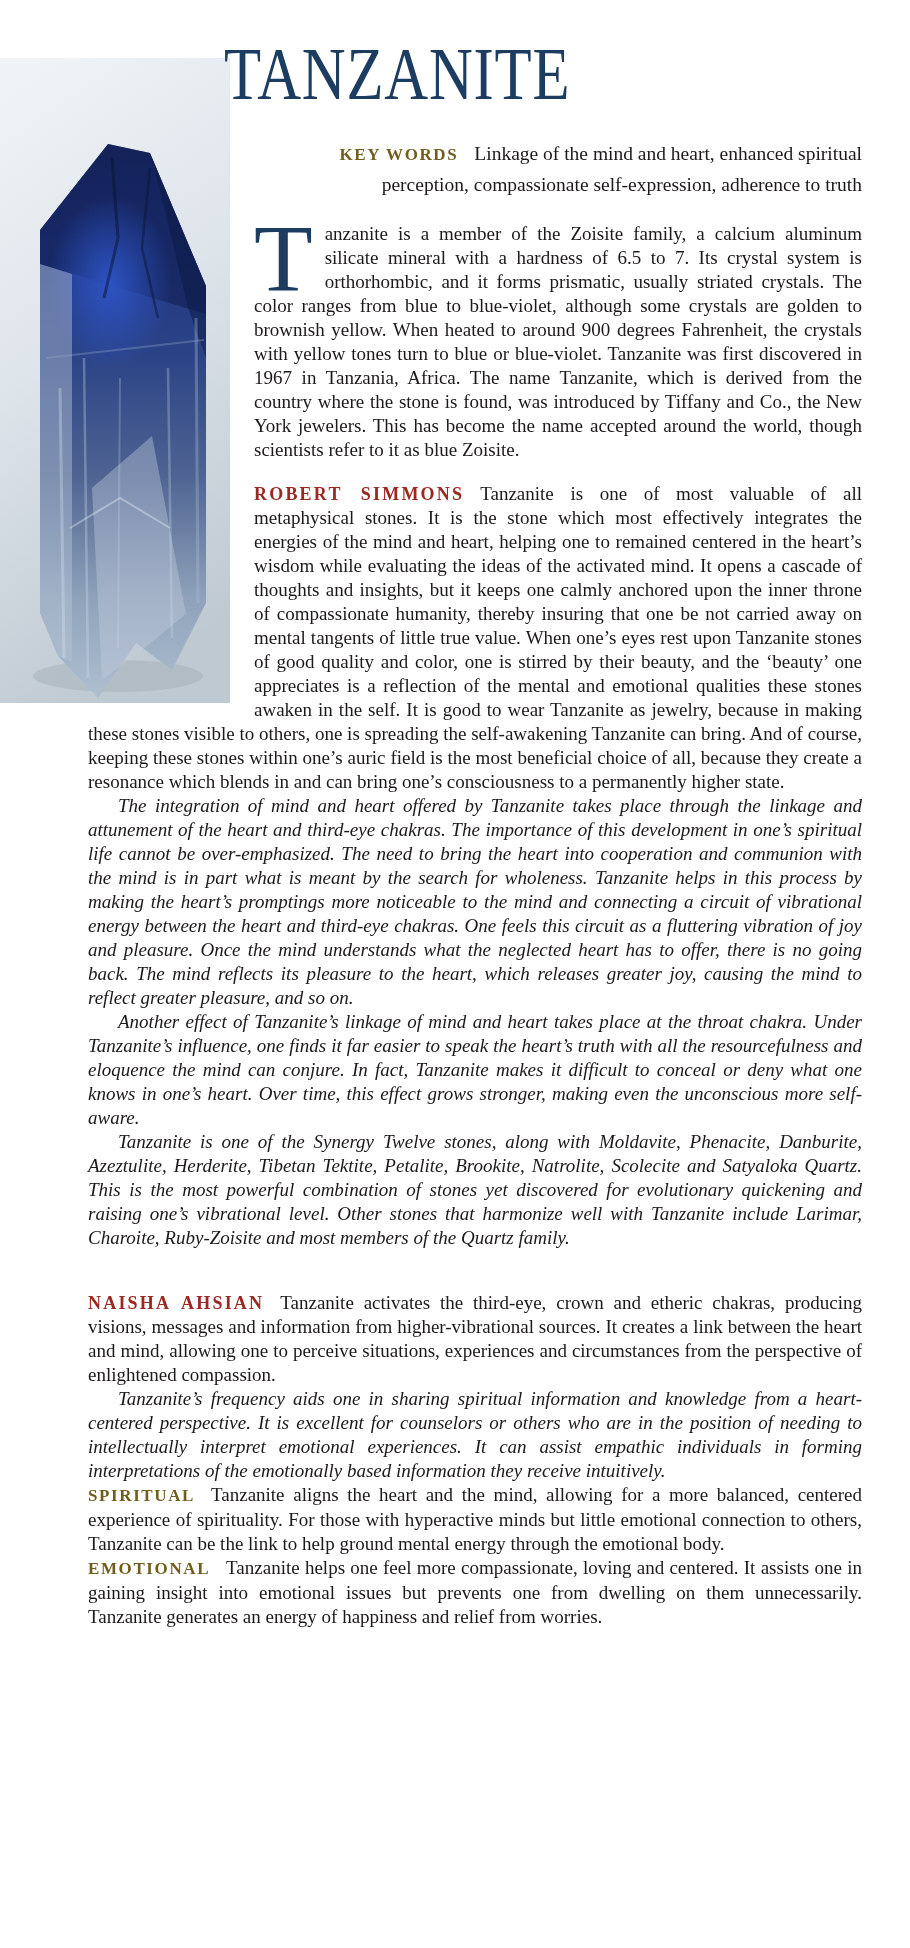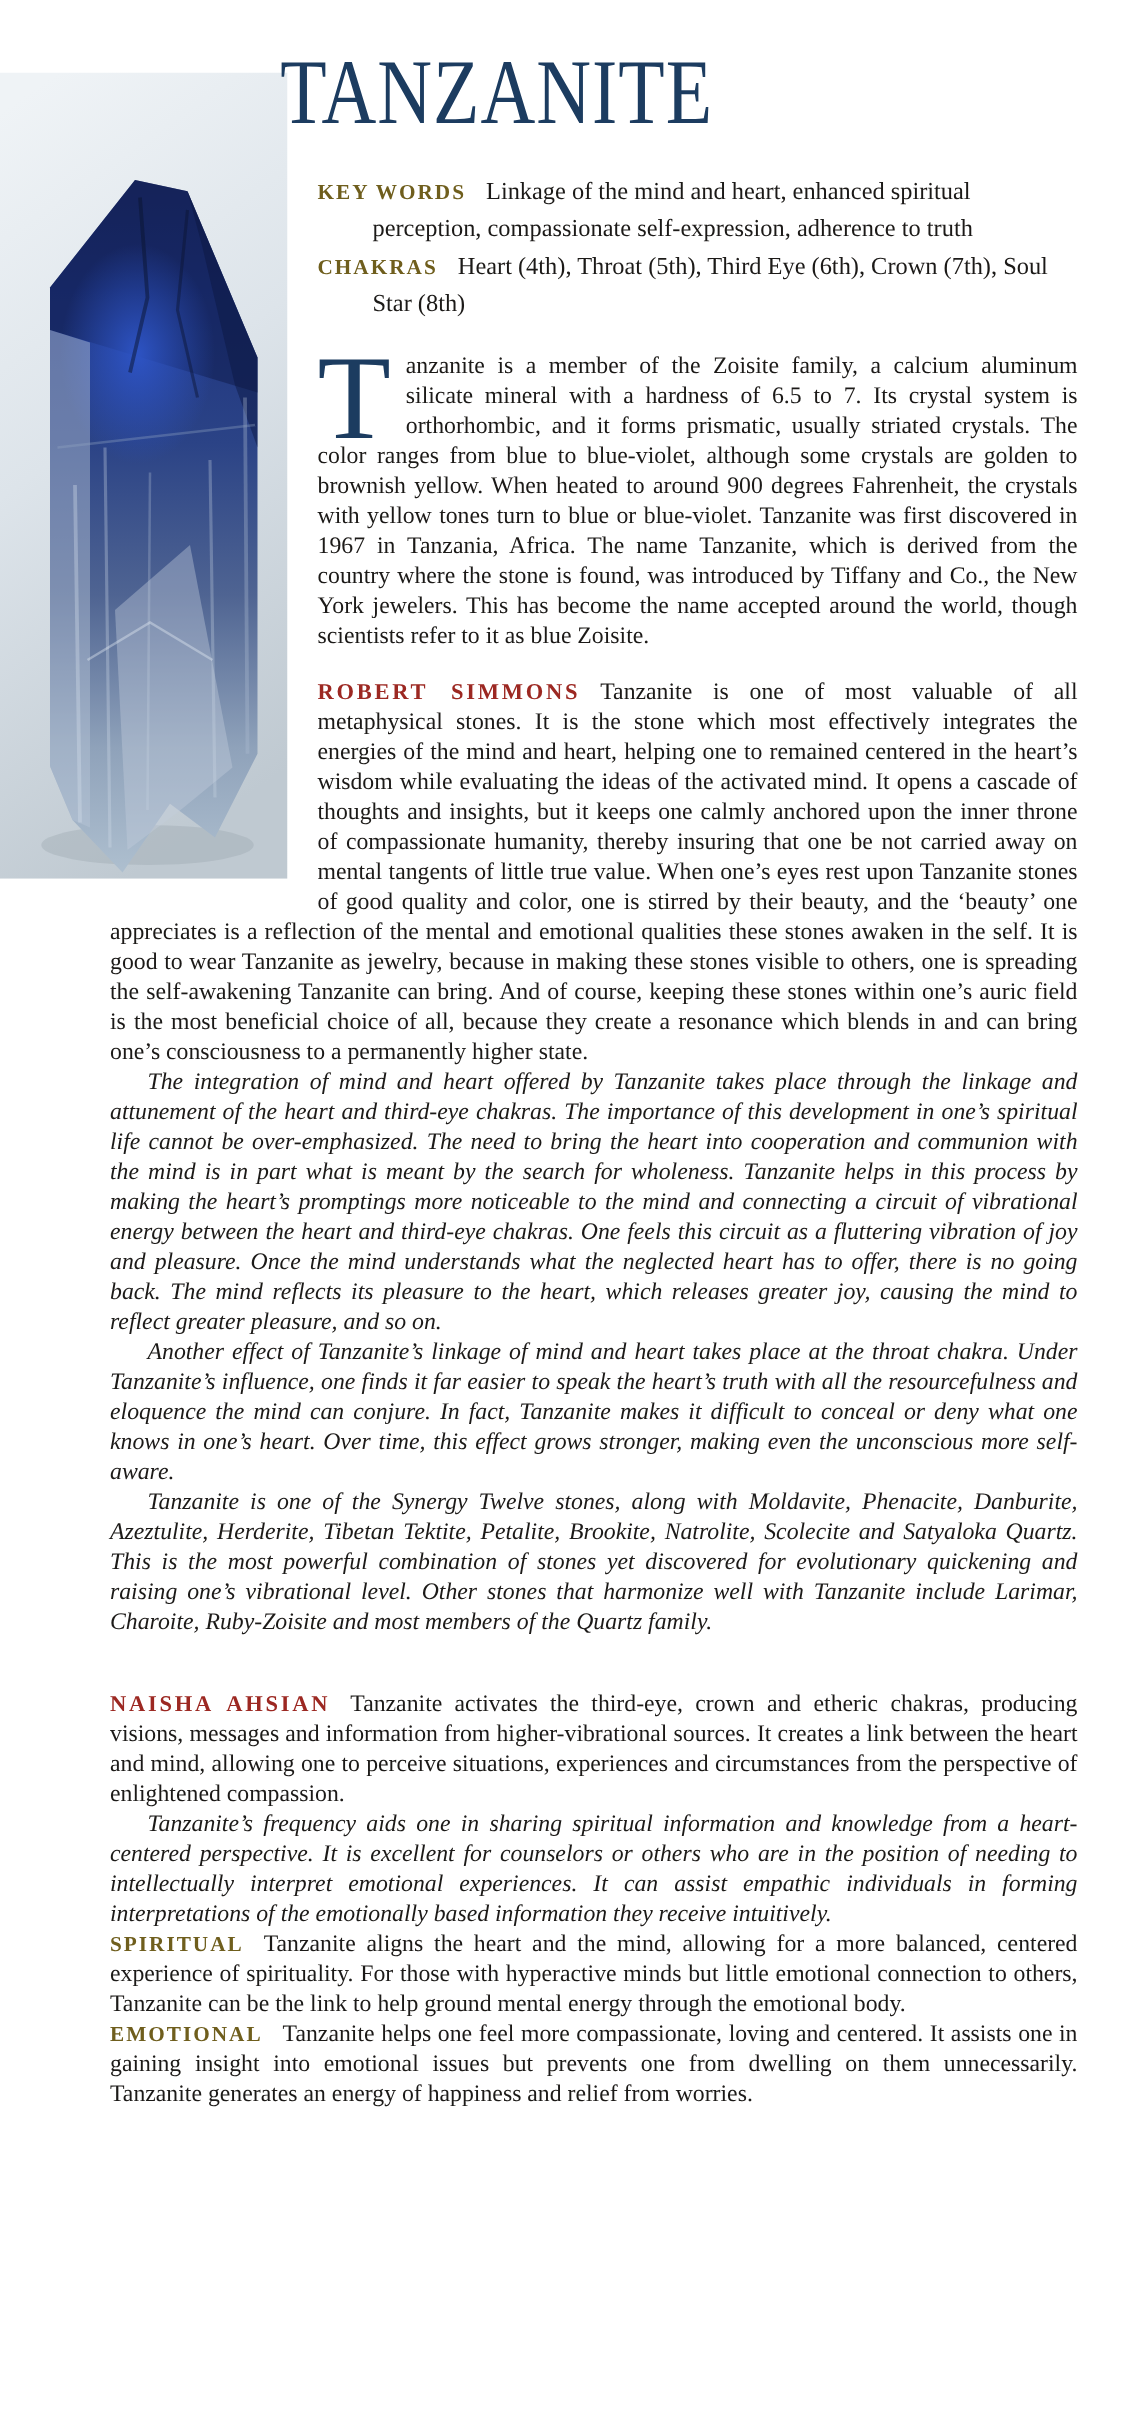--- a/index.html
+++ b/index.html
@@ -31,21 +31,21 @@
     transform:scaleX(.82);
     transform-origin:left top;
     white-space:nowrap;
   }
   
   .props{
     overflow:hidden; 
     margin-top:26px;
     font-size:19.5px;line-height:30px;
   }
-  .prop{margin:0;padding-left:44px;text-indent:-44px;}
+  .prop{margin:0;padding-left:44px;text-indent:-44px;text-align:right;}
   .plabel{
     font-weight:bold;
     letter-spacing:1.6px;
     margin-right:16px;
   }
   .gold{color:var(--label-gold,#6f5e1d);font-size:17px;}
   .red{color:var(--label-red,#9c2822);font-size:18px;letter-spacing:2.2px;}
   
   p.body{
     margin:0;padding:0;
@@ -107,21 +107,20 @@
       <path d="M196,260 L198,545" stroke="#aebdd2" stroke-width="3" opacity="0.35"></path>
       <path d="M46,300 L204,282" stroke="#93a6c2" stroke-width="2" opacity="0.35"></path>
       <path d="M70,470 L120,440 L170,470" stroke="#e6eef6" stroke-width="2" fill="none" opacity="0.4"></path>
     </svg>
   </figure>
 
   <h1 class="title">TANZANITE</h1>
 
   <div class="props">
     <p class="prop"><span class="plabel gold">KEY WORDS</span><span>Linkage of the mind and heart, enhanced spiritual perception, compassionate self-expression, adherence to truth</span></p>
-    <p class="prop"><span class="plabel gold">CHAKRAS</span><span>Heart (4th), Throat (5th), Third Eye (6th), Crown (7th), Soul Star (8th)</span></p>
   </div>
 
   <p class="body intro"><span class="dropcap">T</span><span>anzanite is a member of the Zoisite family, a calcium aluminum silicate mineral with a hardness of 6.5 to 7. Its crystal system is orthorhombic, and it forms prismatic, usually striated crystals. The color ranges from blue to blue-violet, although some crystals are golden to brownish yellow. When heated to around 900 degrees Fahrenheit, the crystals with yellow tones turn to blue or blue-violet. Tanzanite was first discovered in 1967 in Tanzania, Africa. The name Tanzanite, which is derived from the country where the stone is found, was introduced by Tiffany and Co., the New York jewelers. This has become the name accepted around the world, though scientists refer to it as blue Zoisite.</span></p>
 
   <p class="body lead-rs"><span class="plabel red">ROBERT SIMMONS</span><span>Tanzanite is one of most valuable of all metaphysical stones. It is the stone which most effectively integrates the energies of the mind and heart, helping one to remained centered in the heart’s wisdom while evaluating the ideas of the activated mind. It opens a cascade of thoughts and insights, but it keeps one calmly anchored upon the inner throne of compassionate humanity, thereby insuring that one be not carried away on mental tangents of little true value. When one’s eyes rest upon Tanzanite stones of good quality and color, one is stirred by their beauty, and the ‘beauty’ one appreciates is a reflection of the mental and emotional qualities these stones awaken in the self. It is good to wear Tanzanite as jewelry, because in making these stones visible to others, one is spreading the self-awakening Tanzanite can bring. And of course, keeping these stones within one’s auric field is the most beneficial choice of all, because they create a resonance which blends in and can bring one’s consciousness to a permanently higher state.</span></p>
   <p class="body indent">The integration of mind and heart offered by Tanzanite takes place through the linkage and attunement of the heart and third-eye chakras. The importance of this development in one’s spiritual life cannot be over-emphasized. The need to bring the heart into cooperation and communion with the mind is in part what is meant by the search for wholeness. Tanzanite helps in this process by making the heart’s promptings more noticeable to the mind and connecting a circuit of vibrational energy between the heart and third-eye chakras. One feels this circuit as a fluttering vibration of joy and pleasure. Once the mind understands what the neglected heart has to offer, there is no going back. The mind reflects its pleasure to the heart, which releases greater joy, causing the mind to reflect greater pleasure, and so on.</p>
   <p class="body indent">Another effect of Tanzanite’s linkage of mind and heart takes place at the throat chakra. Under Tanzanite’s influence, one finds it far easier to speak the heart’s truth with all the resourcefulness and eloquence the mind can conjure. In fact, Tanzanite makes it difficult to conceal or deny what one knows in one’s heart. Over time, this effect grows stronger, making even the unconscious more self-aware.</p>
   <p class="body indent">Tanzanite is one of the Synergy Twelve stones, along with Moldavite, Phenacite, Danburite, Azeztulite, Herderite, Tibetan Tektite, Petalite, Brookite, Natrolite, Scolecite and Satyaloka Quartz. This is the most powerful combination of stones yet discovered for evolutionary quickening and raising one’s vibrational level. Other stones that harmonize well with Tanzanite include Larimar, Charoite, Ruby-Zoisite and most members of the Quartz family.</p>
 
   <p class="body lead-na"><span class="plabel red">NAISHA AHSIAN</span><span>Tanzanite activates the third-eye, crown and etheric chakras, producing visions, messages and information from higher-vibrational sources. It creates a link between the heart and mind, allowing one to perceive situations, experiences and circumstances from the perspective of enlightened compassion.</span></p>

